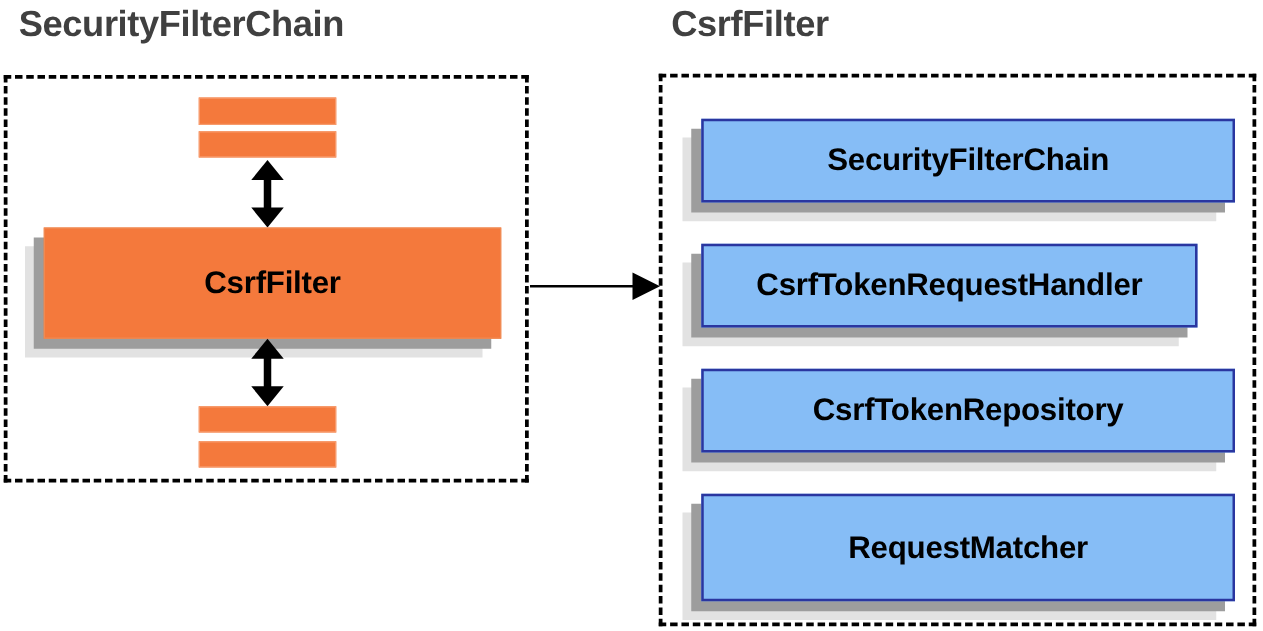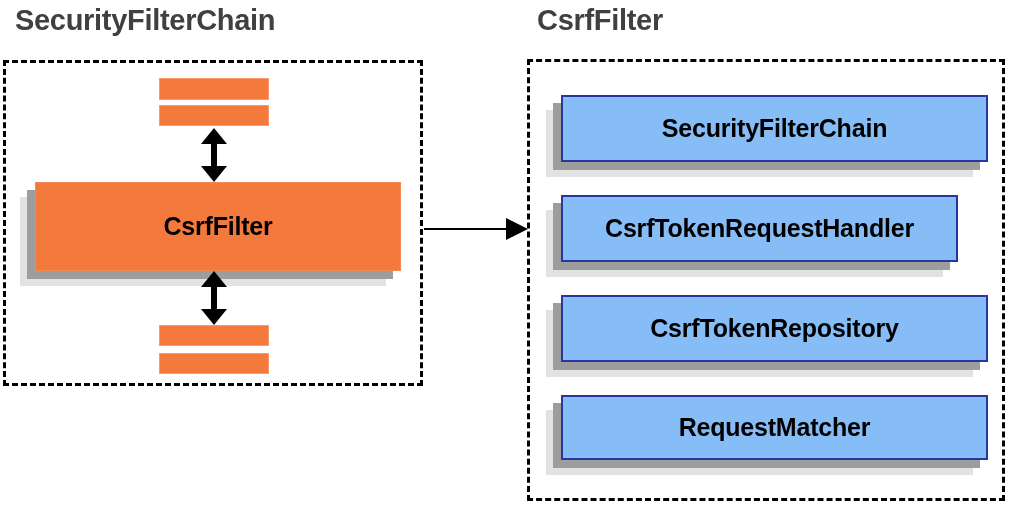--- a/index.html
+++ b/index.html
@@ -217,21 +217,21 @@
   </div>
 
   <div class="node blue" style="left:561px; top:295px; width:427px; height:67px;">
     <div class="sh-light"></div>
     <div class="sh-dark"></div>
     <div class="face">
       <span class="label">CsrfTokenRepository</span>
     </div>
   </div>
 
-  <div class="node blue" style="left:561px; top:395px; width:427px; height:65px;border-radius:10px;">
+  <div class="node blue" style="left:561px; top:395px; width:427px; height:86px;border-radius:10px;">
     <div class="sh-light"></div>
     <div class="sh-dark"></div>
     <div class="face">
       <span class="label">RequestMatcher</span>
     </div>
   </div>
 
 </div>
 
 </body></html>

